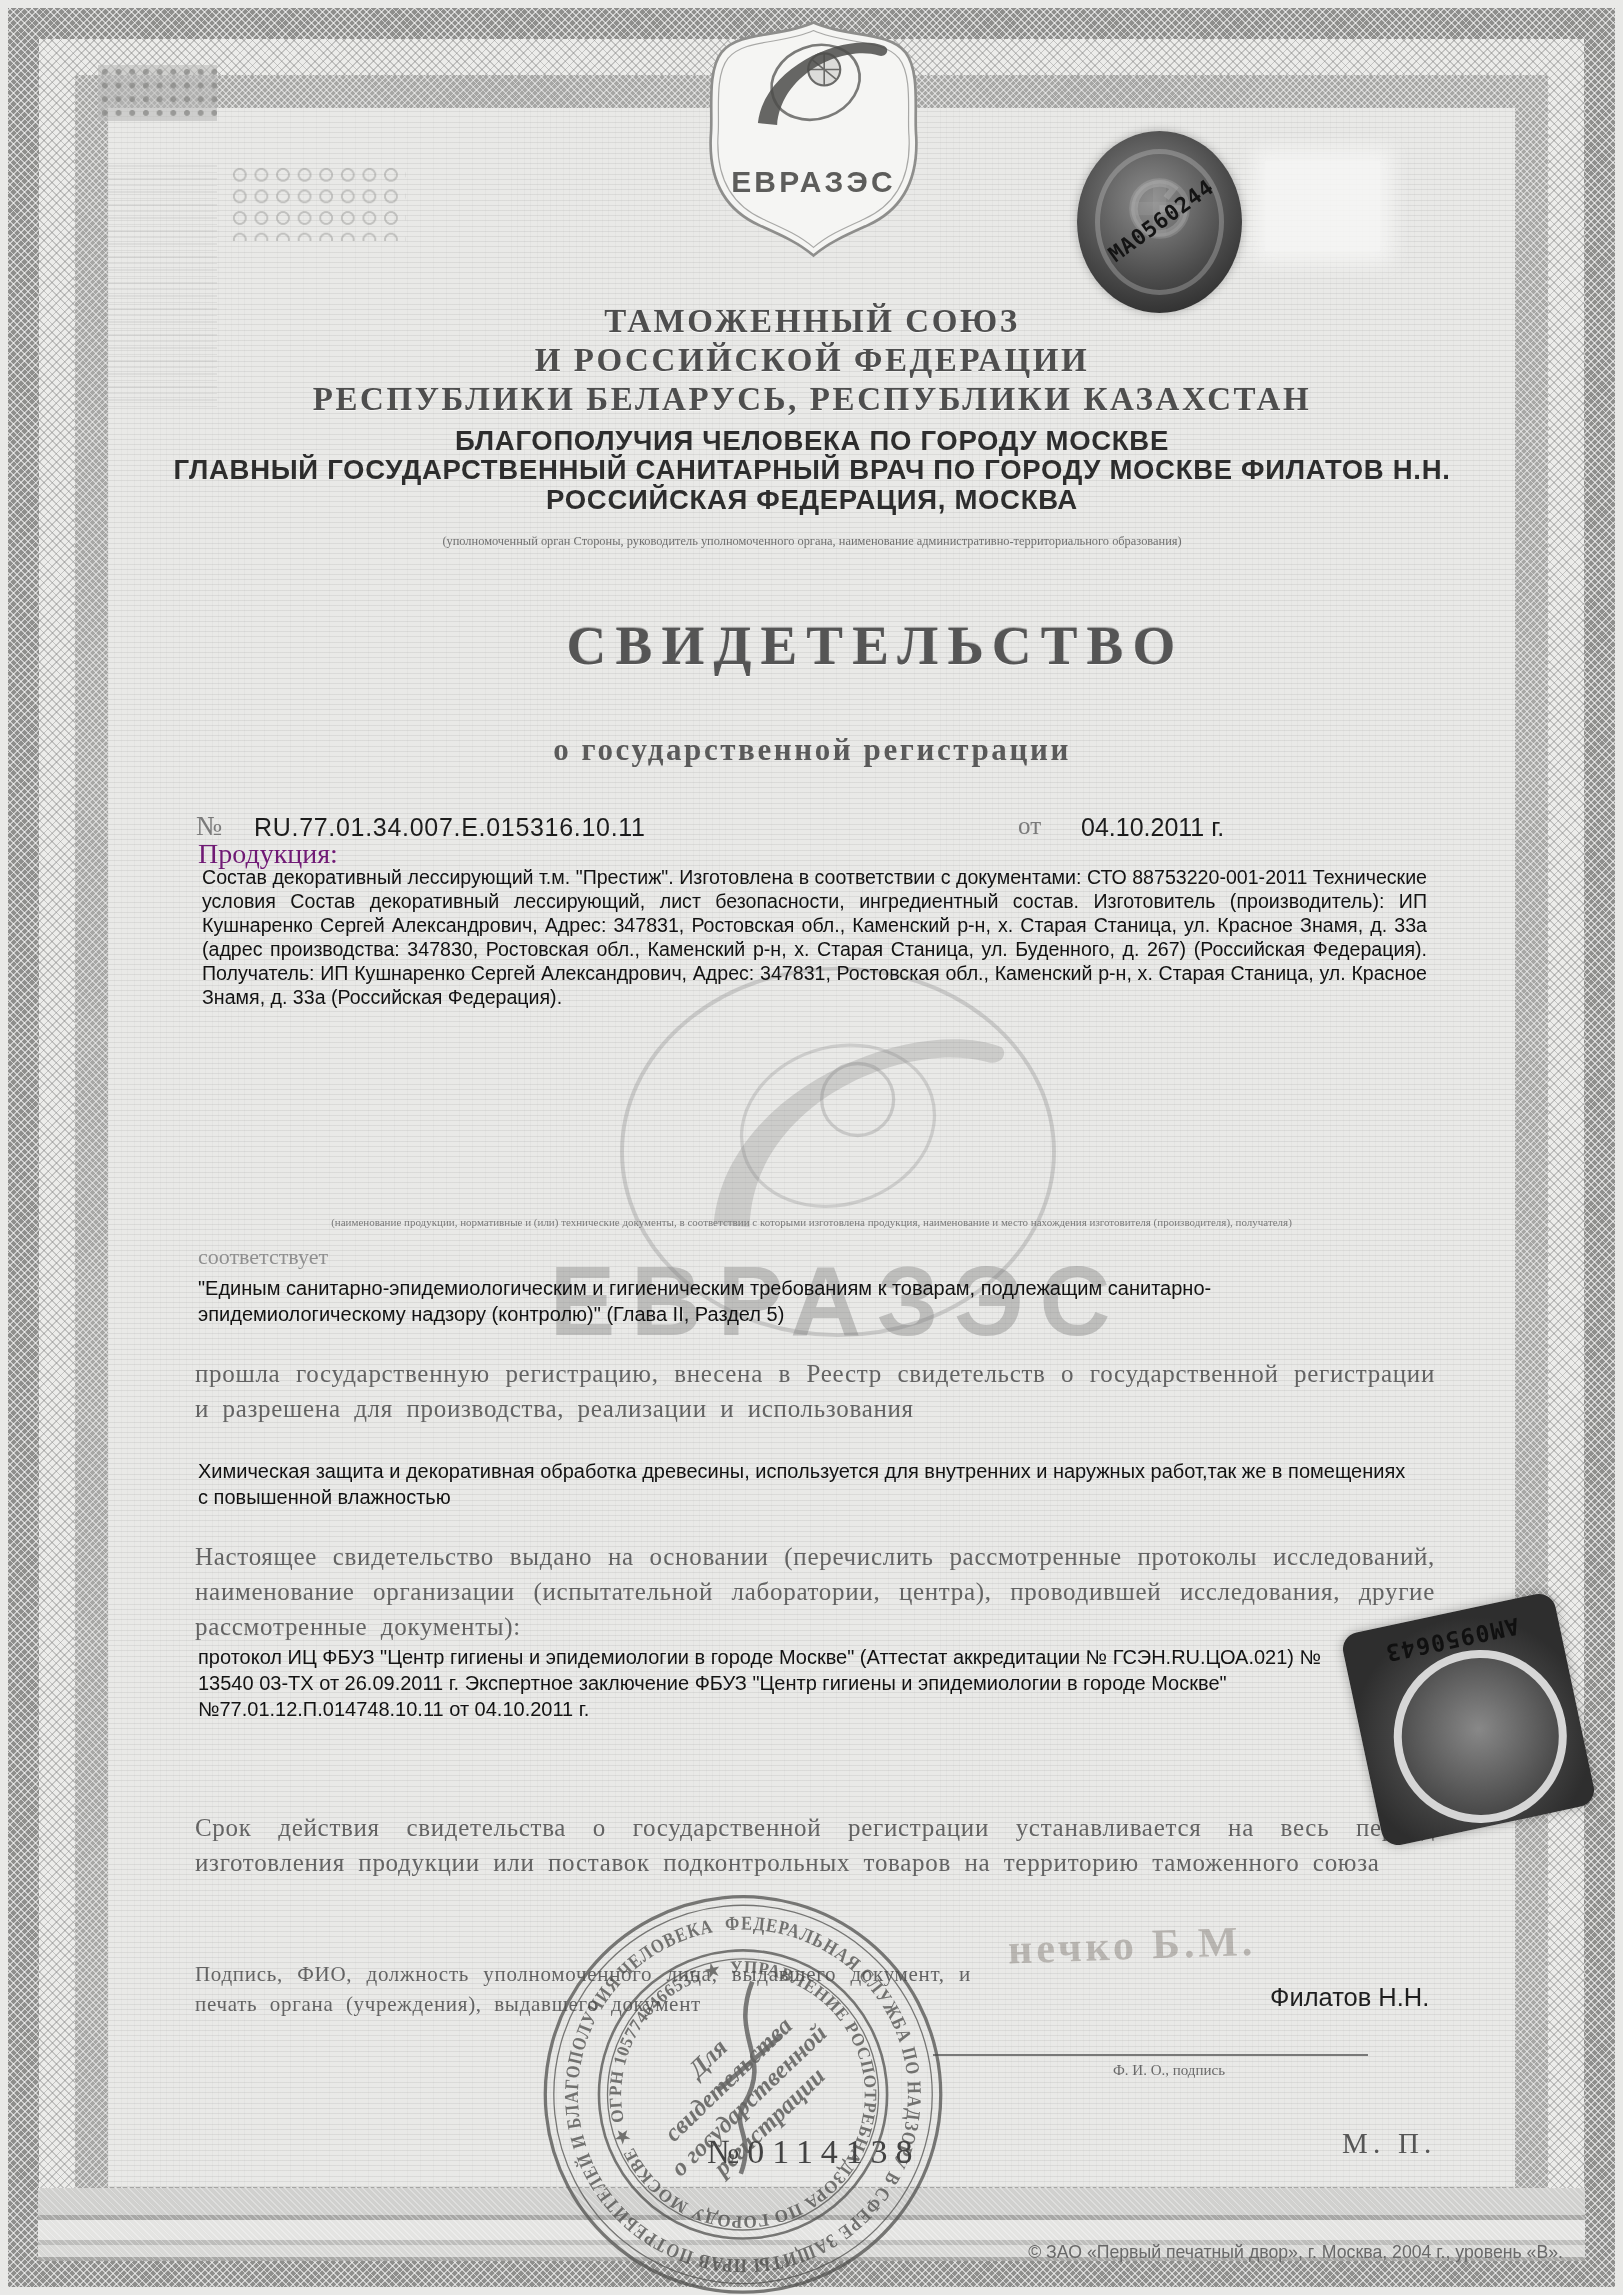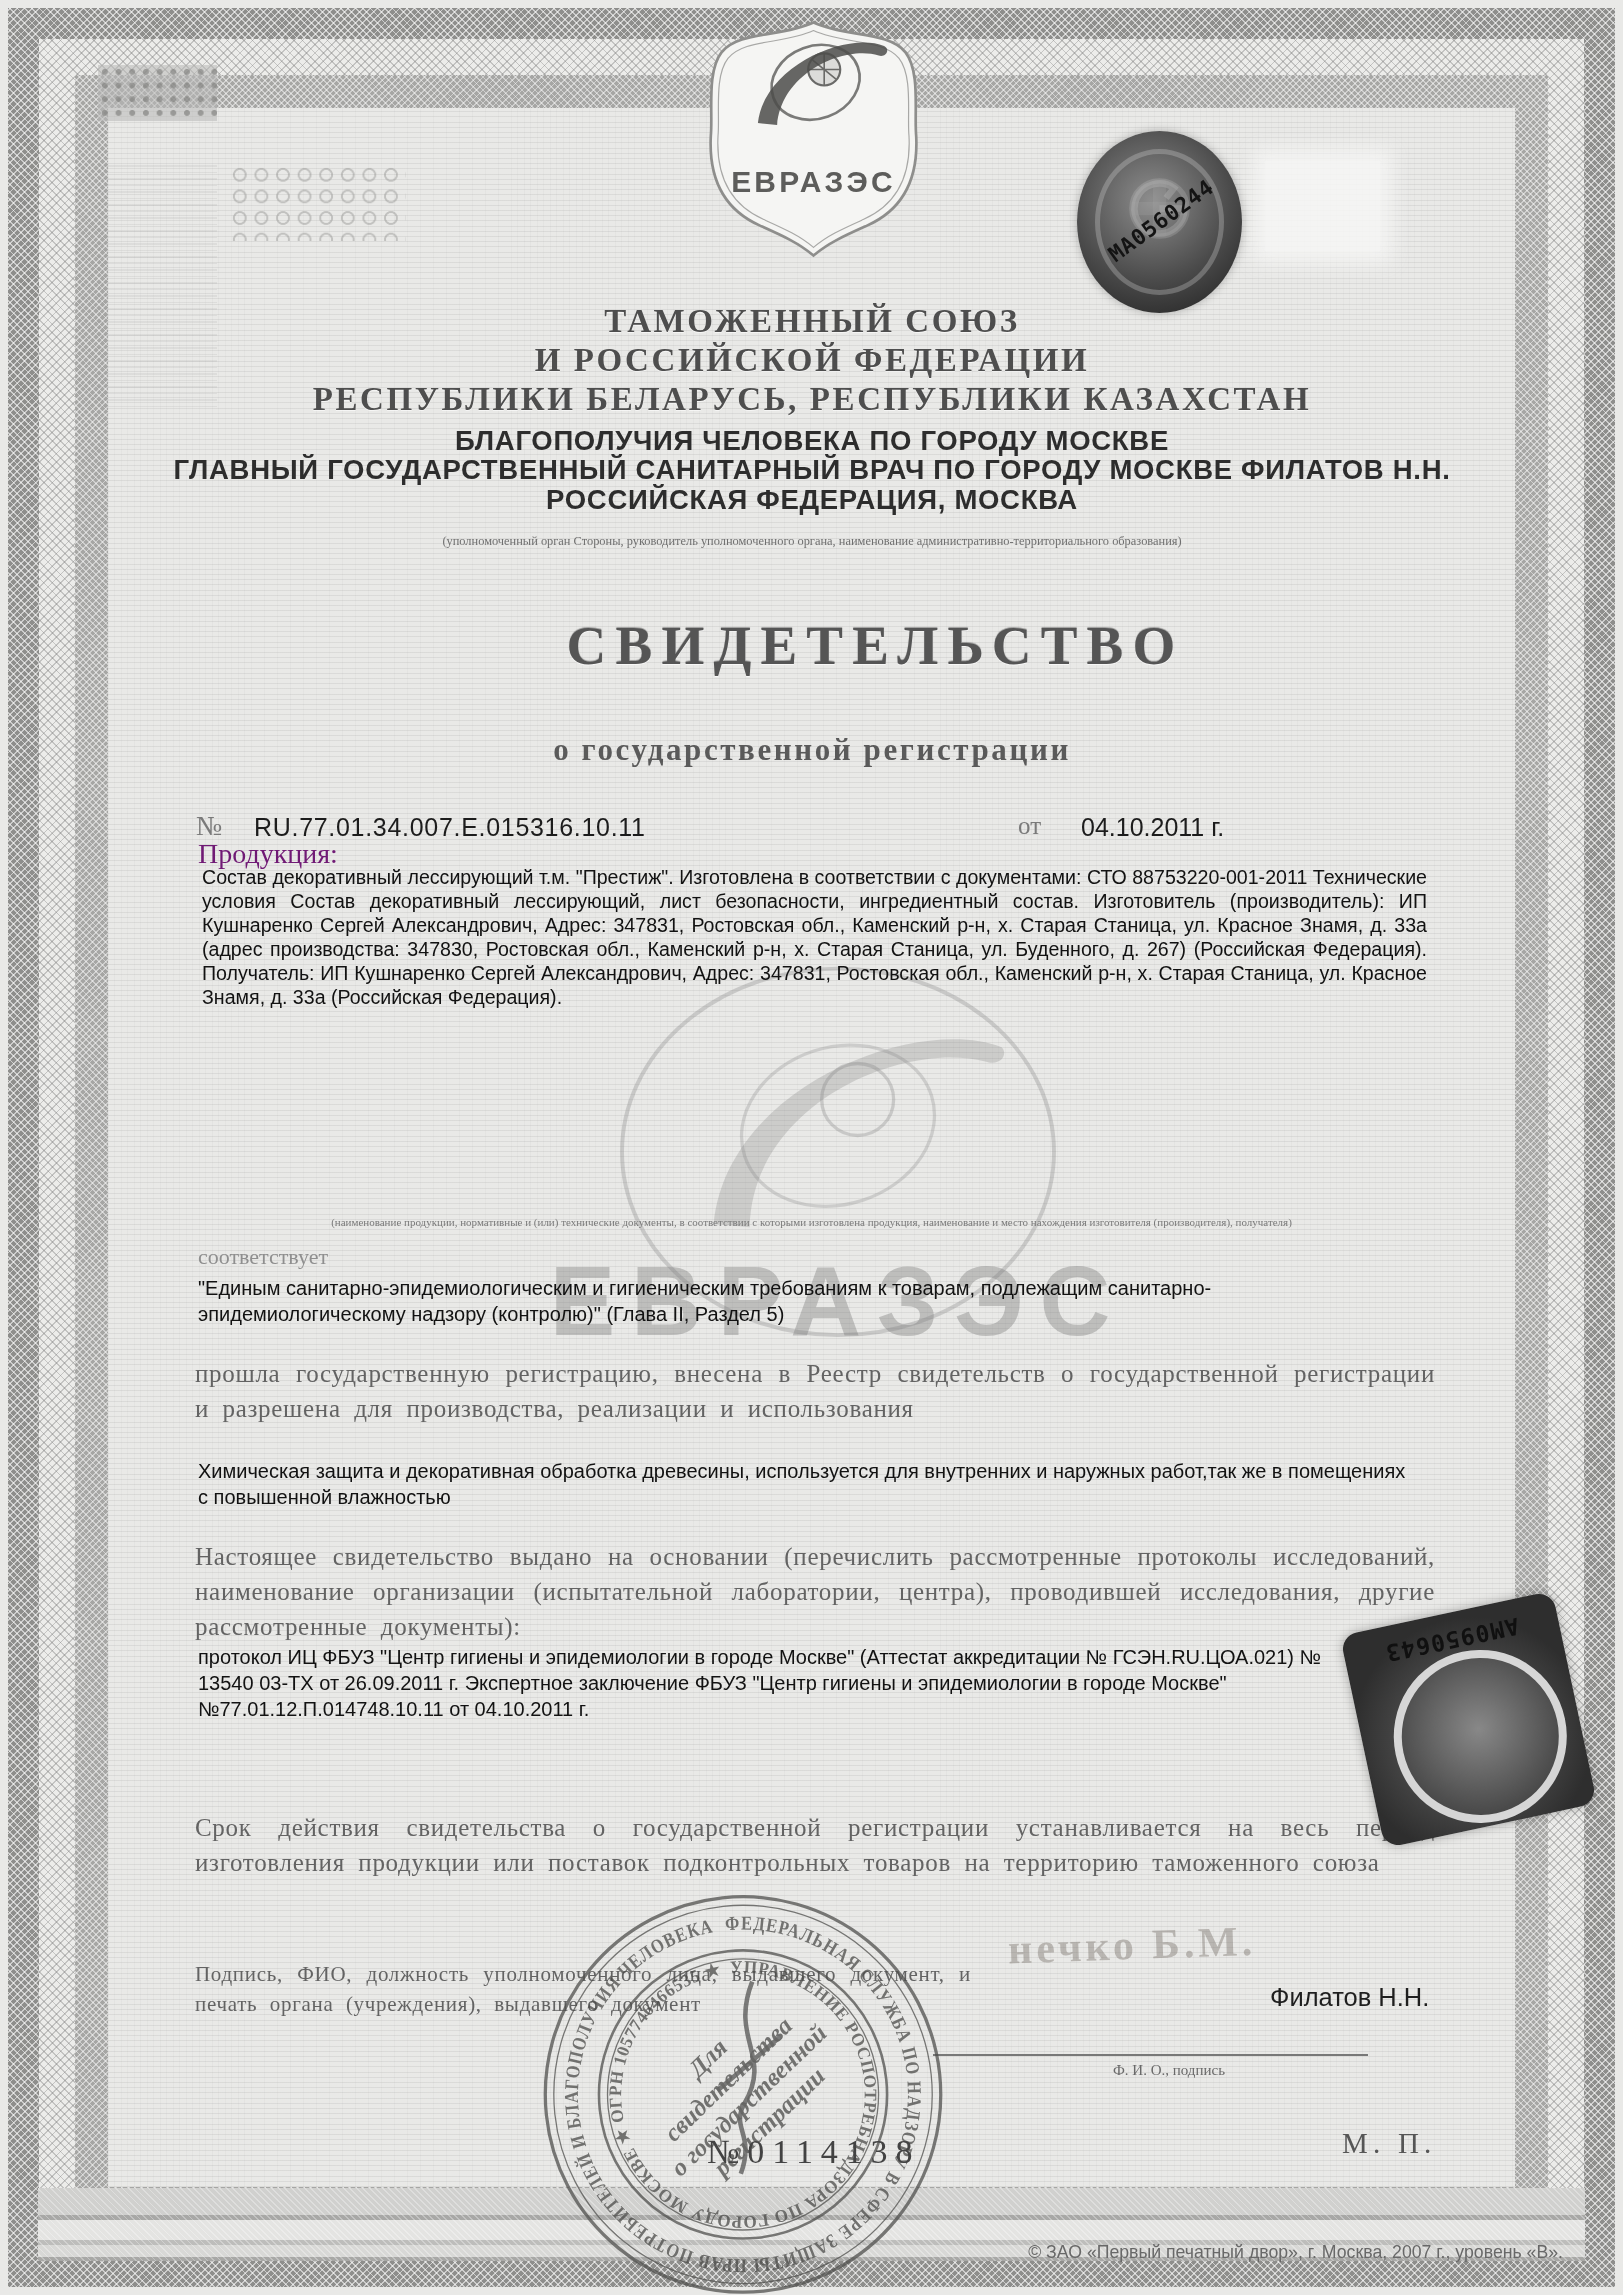--- a/index.html
+++ b/index.html
@@ -225,16 +225,16 @@
       <path d="M352 150 C308 235 372 265 320 335 C296 370 332 382 304 440 M282 310 L386 238" fill="none" stroke="#3a3a38" stroke-width="7" opacity=".85"></path>
     </svg>
   </div>
 
   <div class="abs sig-line"></div>
   <div class="abs fio-cap">Ф. И. О., подпись</div>
   <div class="abs signatory">Филатов Н.Н.</div>
   <div class="abs blank-no">№0114138</div>
   <div class="abs mp">М. П.</div>
 
-  <div class="abs footer">© ЗАО «Первый печатный двор»,  г. Москва,  2007 г., уровень «В».</div>
+  <div class="abs footer">© ЗАО «Первый печатный двор»,  г. Москва,  2004 г., уровень «В».</div>
 
 </div>
 
 
 </body></html>

